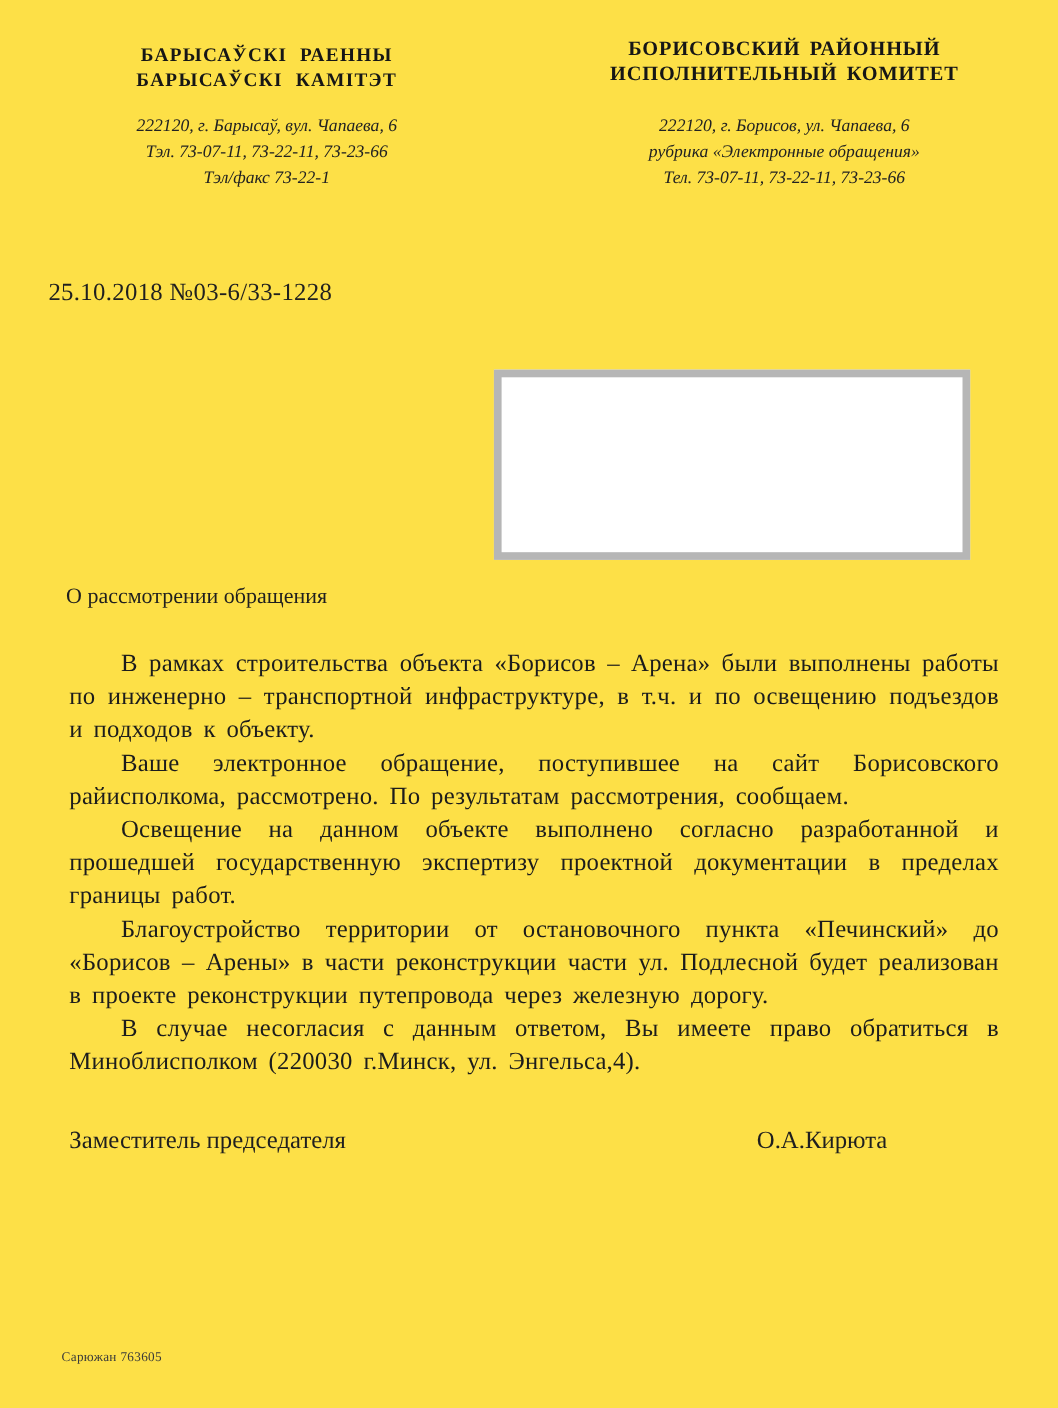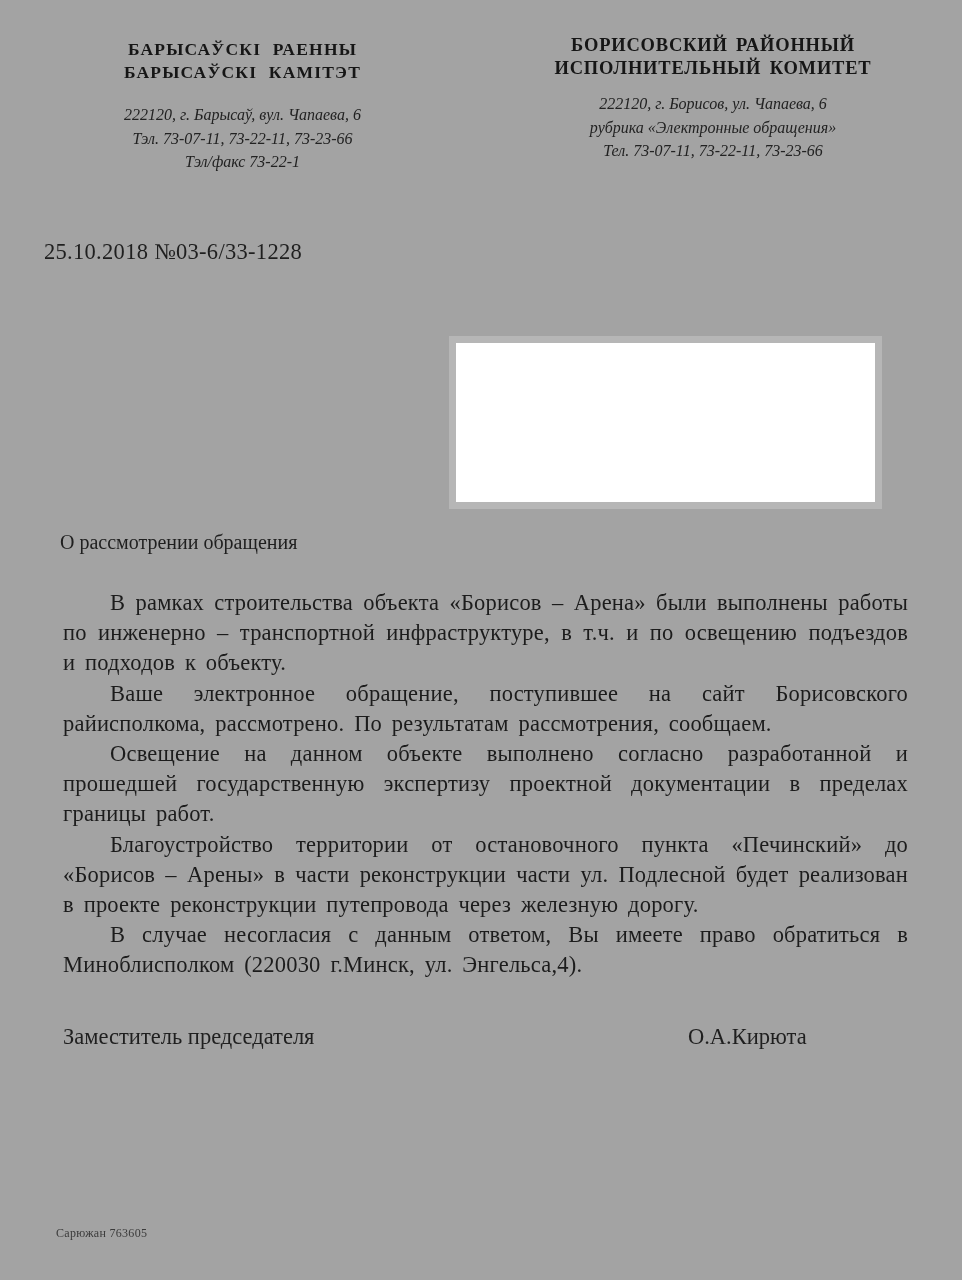--- a/index.html
+++ b/index.html
@@ -5,21 +5,21 @@
   html, body {
     margin: 0;
     padding: 0;
     background: #e8e8e8;
   }
   .page {
     position: relative;
     width: 962px;
     height: 1280px;
     margin: 0 auto;
-    background: #a3a3a3;
+    background: #fde047;
     color: #1f1f1f;
     font-family: "Liberation Serif", "DejaVu Serif", serif;
     overflow: hidden;
   }
   
   .lh-block {
     position: absolute;
     text-align: center;
   }
   .lh-left  { left: 60px;  top: 38px;  width: 365px; }
@@ -37,26 +37,26 @@
     letter-spacing: 0.8px;
     word-spacing: 3px;
   }
   .lh-address {
     margin-top: 20px;
     font-style: italic;
     font-size: 16px;
     line-height: 23.5px;
     color: #222222;
   }
-  .lh-right .lh-address { margin-top: 13px; }
+  .lh-right .lh-address { margin-top: 24px; }
   
   .ref-line {
     position: absolute;
     left: 44px;
-    top: 239px;
+    top: 253px;
     font-size: 22.5px;
     letter-spacing: 0.3px;
   }
   
   .stamp-box {
     position: absolute;
     left: 449px;
     top: 336px;
     width: 433px;
     height: 173px;

